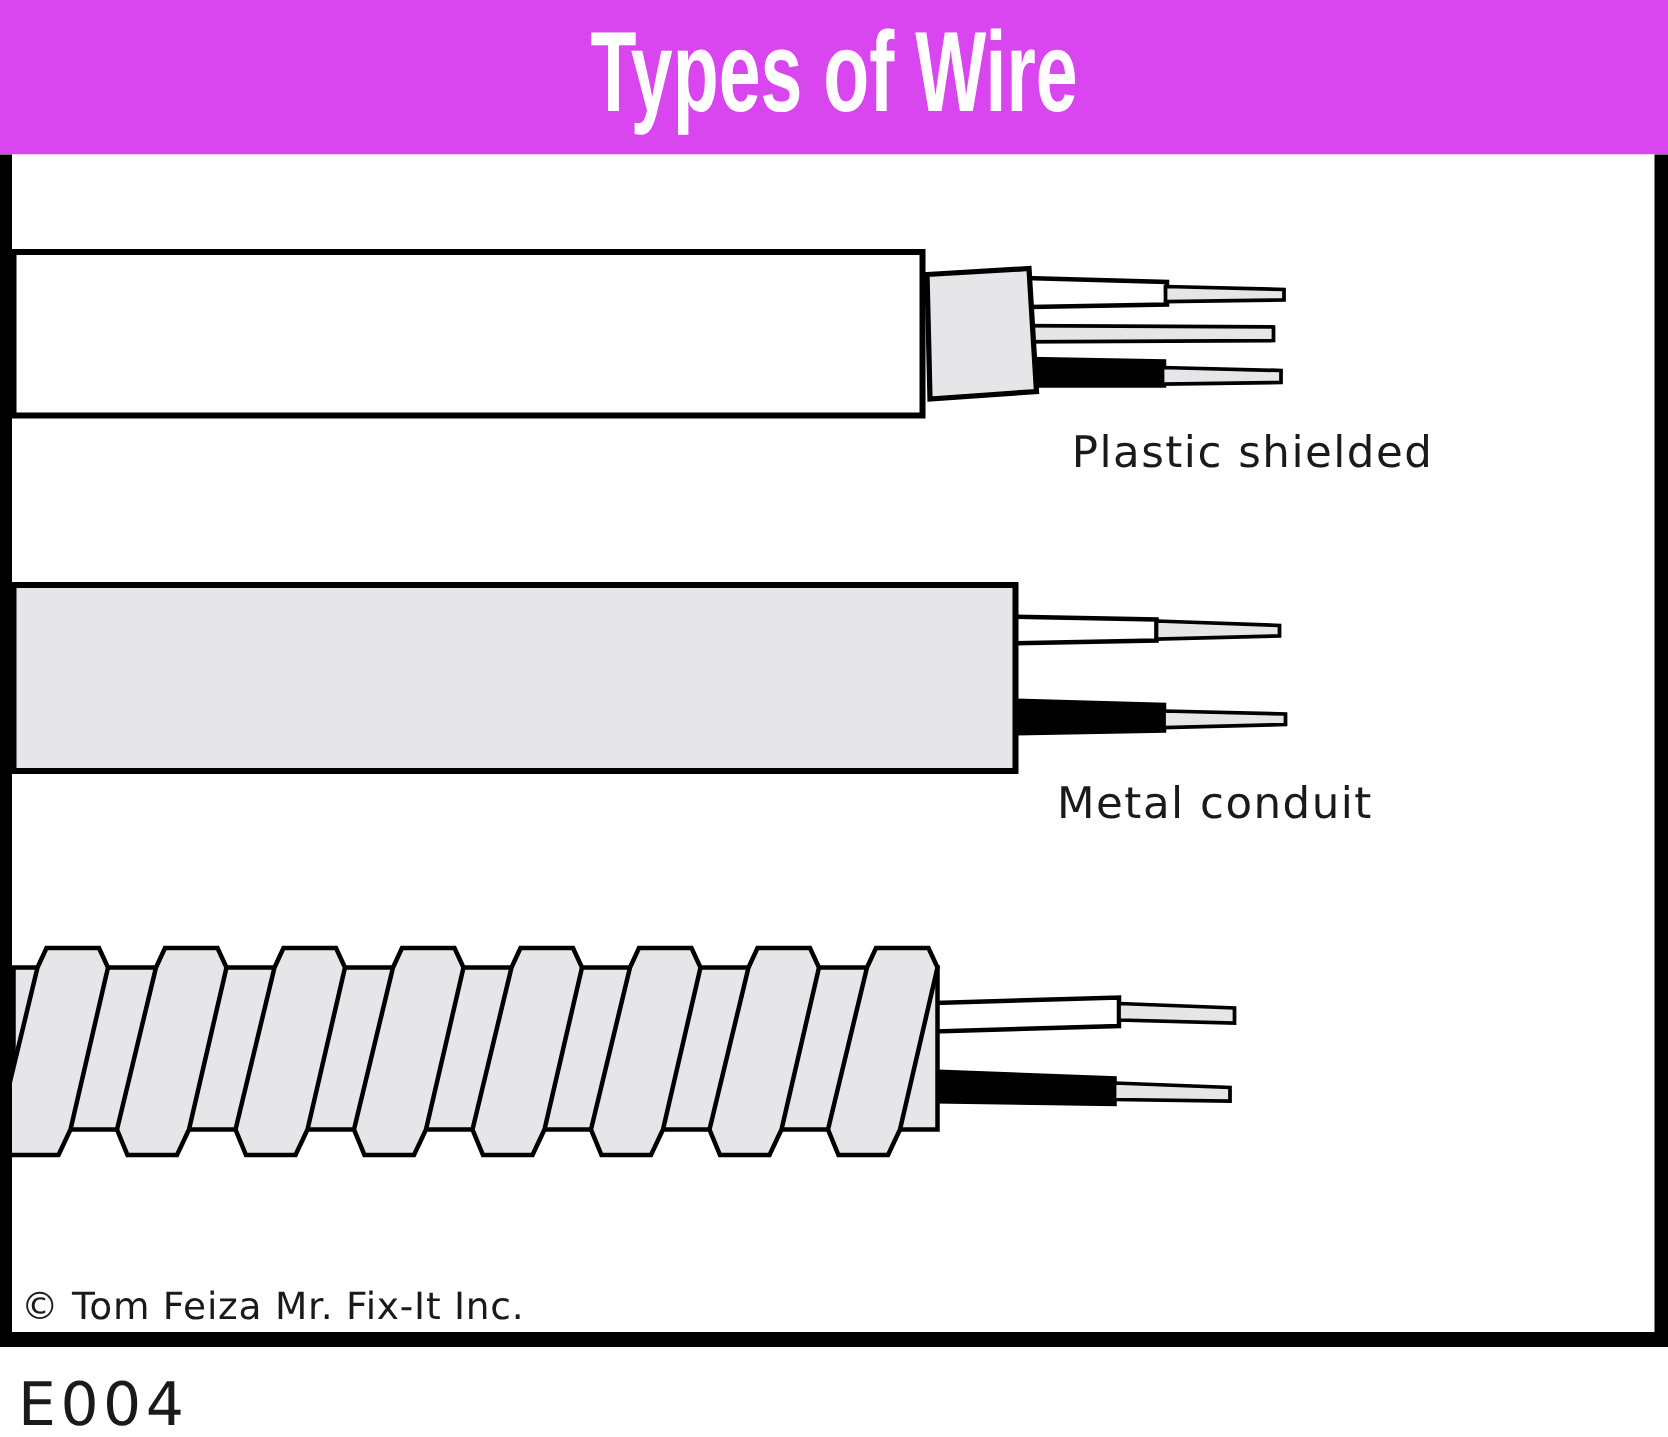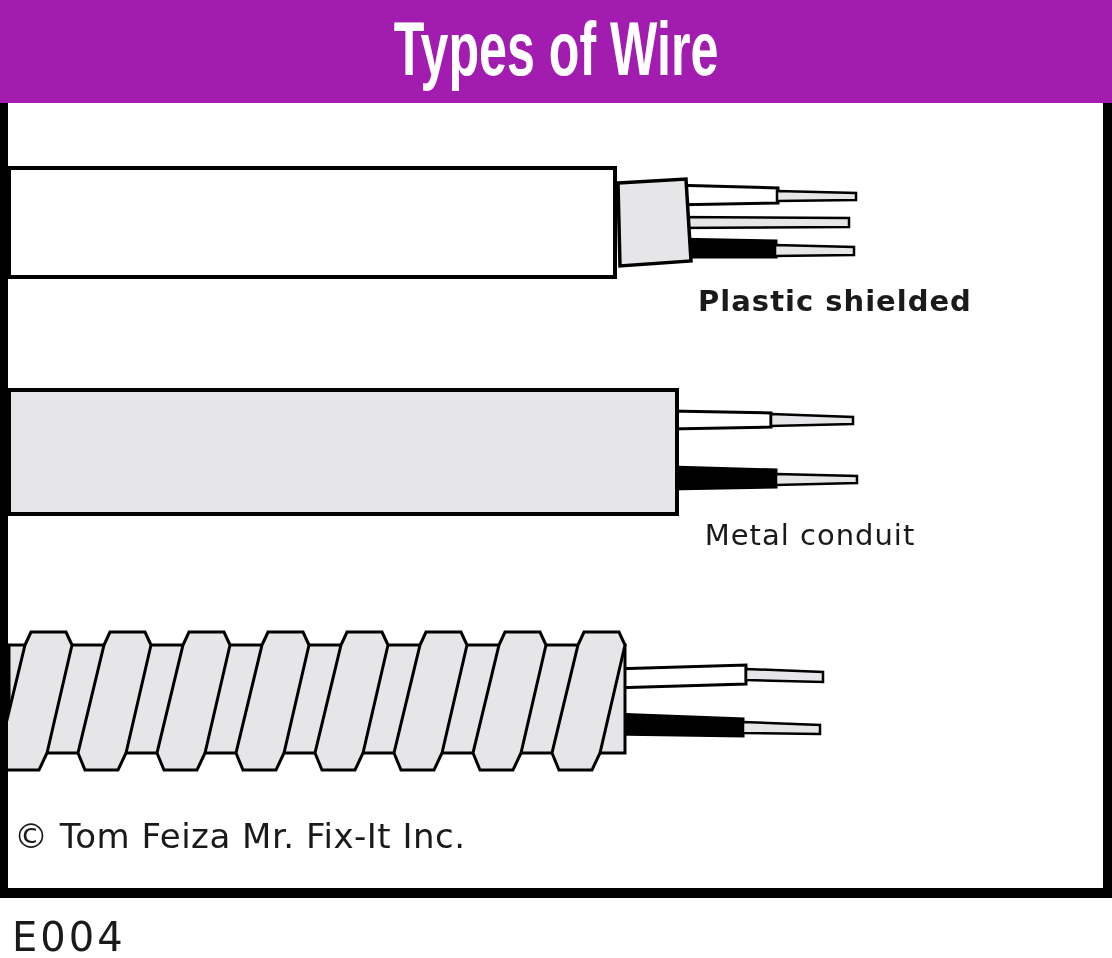--- a/index.html
+++ b/index.html
@@ -2,44 +2,44 @@
 <html><head>
 <meta charset="utf-8">
 <style>
   html,body{margin:0;padding:0;background:#fff;}
   #stage{
     position:relative;width:1112px;height:958px;background:#fff;overflow:hidden;
     font-family:"DejaVu Sans","Liberation Sans",sans-serif;color:#000;
   }
   
   #title-band{
-    position:absolute;left:0;top:0;width:1112px;height:103px;background:#a21caf;
+    position:absolute;left:0;top:0;width:1112px;height:103px;background:#d946ef;
     display:flex;align-items:center;justify-content:center;
   }
   #title-band .title-text{
     color:#fff;font-size:76px;font-weight:bold;letter-spacing:0px;
     transform:scaleX(0.66);transform-origin:center center;white-space:nowrap;
     font-family:"Liberation Sans","DejaVu Sans",sans-serif;line-height:1;
     padding-bottom:6px;
   }
   #frame-body{
     position:absolute;left:0;top:103px;width:1095px;height:785px;background:#fff;
     border-left:8px solid #000;border-right:9px solid #000;border-bottom:10px solid #000;
   }
   
   #wire-art{position:absolute;left:0;top:0;width:1112px;height:958px;}
   
   .hand-label{
     position:absolute;font-family:"DejaVu Sans","Liberation Sans",sans-serif;
     color:#1a1a1a;white-space:nowrap;letter-spacing:1px;
   }
-  #label-plastic{left:660px;top:284px;width:350px;font-size:29px;text-align:center;font-weight:bold;}
+  #label-plastic{left:660px;top:284px;width:350px;font-size:29px;text-align:center;}
   #label-conduit{left:660px;top:518px;width:300px;font-size:29px;text-align:center;}
   #label-bx{left:560px;top:798px;width:470px;font-size:31px;text-align:center;}
-  #label-copyright{left:14px;top:816px;font-size:34px;letter-spacing:0.5px;}
+  #label-copyright{left:14px;top:856px;font-size:25px;letter-spacing:0.5px;}
   #label-figcode{left:12px;top:914px;font-size:40px;letter-spacing:3px;}
 </style>
 </head>
 <body>
 
 <div id="stage">
 
   <div id="title-band">
     <div class="title-text">Types of Wire</div>
   </div>

